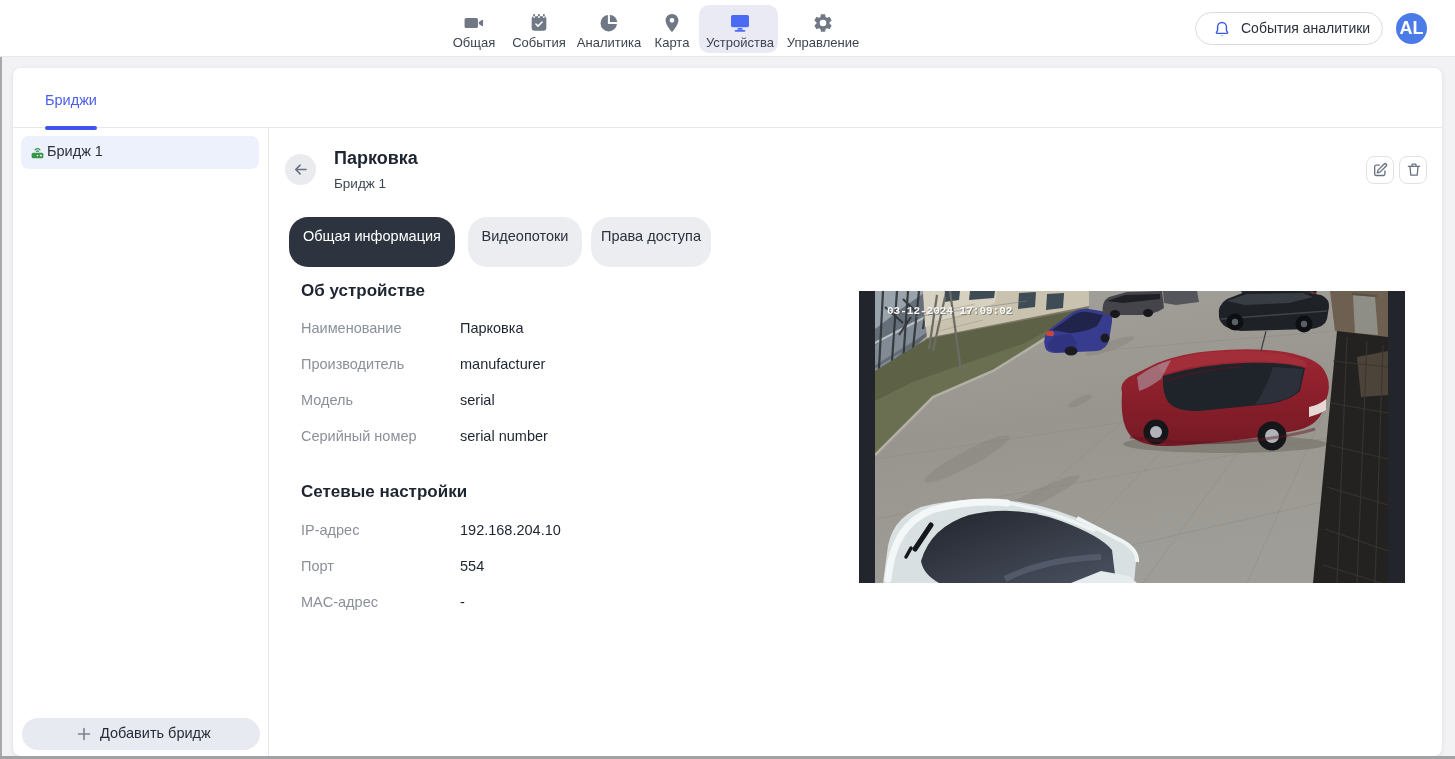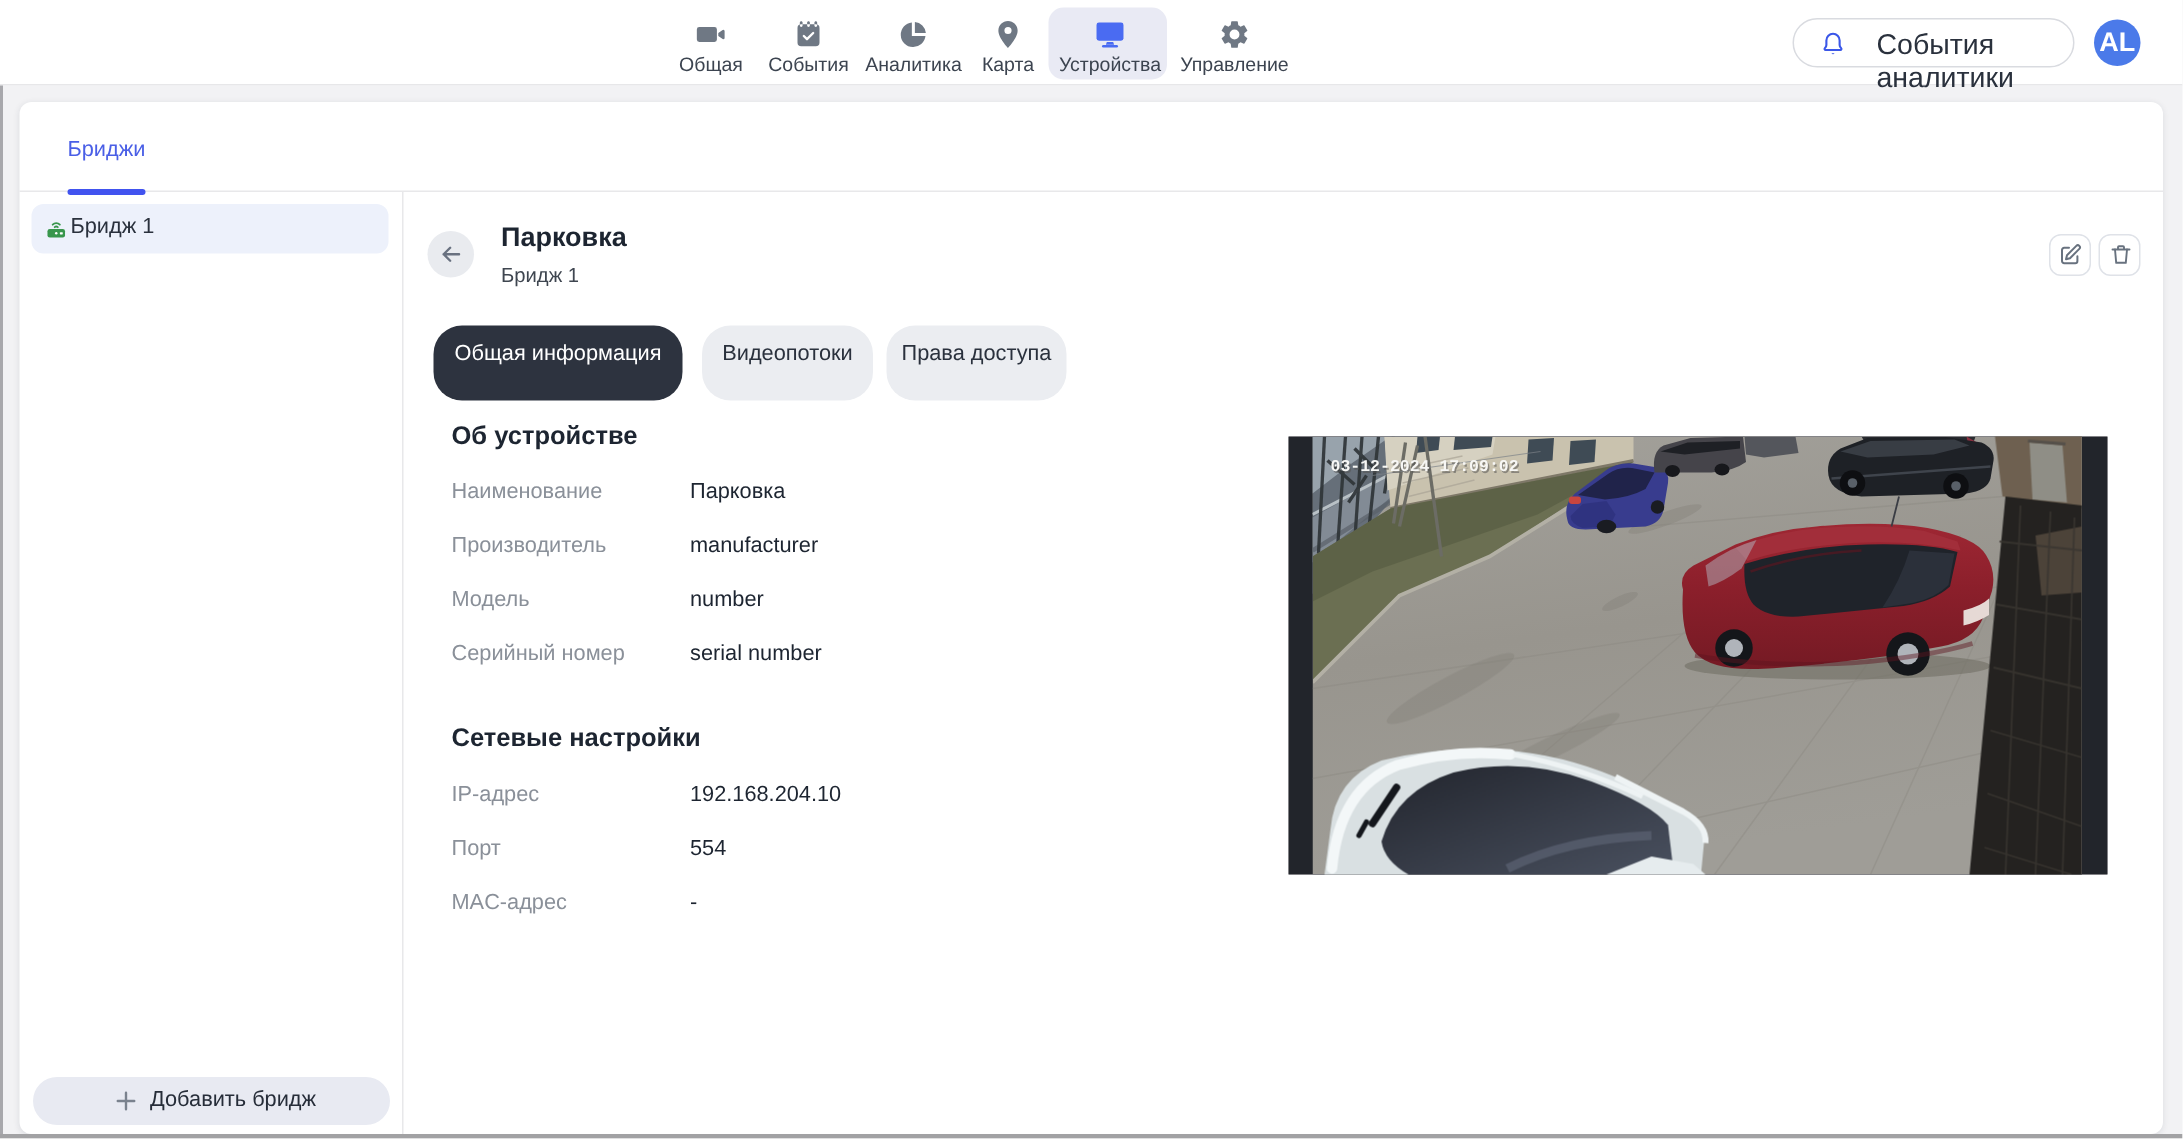--- a/index.html
+++ b/index.html
@@ -6,21 +6,21 @@
   html,body { width:1455px; height:759px; overflow:hidden; }
   body { font-family:"Liberation Sans", sans-serif; background:#f2f2f4; position:relative; }
 
   
   #header { position:absolute; left:0; top:0; width:1455px; height:57px; background:#fff; border-bottom:1px solid #e7e7e9; z-index:5; }
   .navitem { position:absolute; top:0; height:57px; text-align:center; }
   .navitem .ic { position:absolute; top:12px; left:50%; transform:translateX(-50%); width:22px; height:22px; }
   .navitem .lb { position:absolute; left:0; top:35px; width:100%; font-size:13px; color:#3c4450; white-space:nowrap; }
   .navsel { position:absolute; left:699px; top:5px; width:79px; height:48px; background:#e9eaf4; border-radius:10px; }
   #evbtn { position:absolute; left:1195px; top:12px; width:188px; height:33px; border:1px solid #d9dbe0; border-radius:17px; background:#fff; }
-  #evbtn .lb { position:absolute; left:55px; top:7px; font-size:19px; color:#2a313d; }
+  #evbtn .lb { position:absolute; left:45px; top:7px; font-size:14px; color:#2a313d; }
   #avatar { position:absolute; left:1396px; top:13px; width:31px; height:31px; border-radius:50%; background:#4b7ae9; color:#fff; font-size:18px; font-weight:bold; text-align:center; line-height:31px; }
 
   
   #card { position:absolute; left:13px; top:68px; width:1429px; height:688px; background:#fff; border-radius:8px; box-shadow:0 1px 4px rgba(30,35,60,.10); }
   #tabline { position:absolute; left:0; top:59px; width:1429px; height:1px; background:#e8e8ea; }
   #tabtxt { position:absolute; left:32px; top:24px; font-size:14.5px; color:#4a5fe6; }
   #tabund { position:absolute; left:32px; top:58px; width:52px; height:3.5px; border-radius:2px; background:#4153ef; z-index:3; }
   #vdiv { position:absolute; left:255px; top:60px; width:1px; height:628px; background:#e8e8ea; }
 
   
@@ -155,21 +155,21 @@
   <div class="pill" id="pill1">Общая информация</div>
   <div class="pill" id="pill2">Видеопотоки</div>
   <div class="pill" id="pill3">Права доступа</div>
 
   <div class="h2" style="top:213px;">Об устройстве</div>
   <div class="frow" style="top:252px;">Наименование</div>
     <div class="fval" style="top:252px;">Парковка</div>
   <div class="frow" style="top:288px;">Производитель</div>
     <div class="fval" style="top:288px;text-align:right;">manufacturer</div>
   <div class="frow" style="top:324px;">Модель</div>
-    <div class="fval" style="top:324px;">number</div>
+    <div class="fval" style="top:324px;">serial</div>
   <div class="frow" style="top:360px;">Серийный номер</div>
     <div class="fval" style="top:360px;">serial number</div>
 
   <div class="h2" style="top:414px;">Сетевые настройки</div>
   <div class="frow" style="top:454px;">IP-адрес</div>
     <div class="fval" style="top:454px;">192.168.204.10</div>
   <div class="frow" style="top:490px;">Порт</div>
     <div class="fval" style="top:490px;">554</div>
   <div class="frow" style="top:526px;">MAC-адрес</div>
     <div class="fval" style="top:526px;">-</div>

